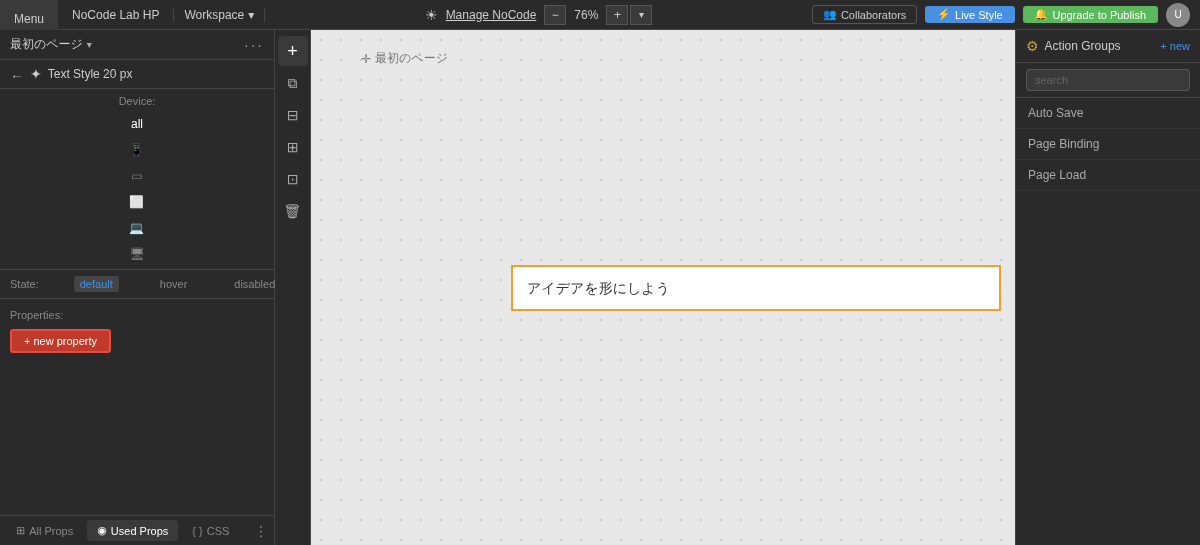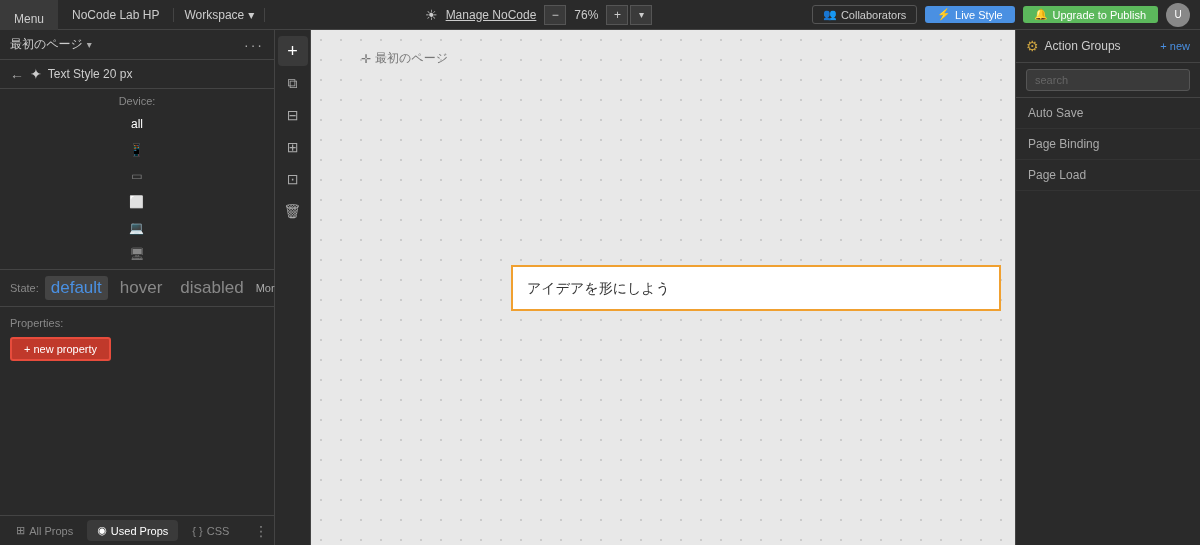--- a/index.html
+++ b/index.html
@@ -228,23 +228,24 @@
     }
     .state-label {
       color: #888;
       font-size: 11px;
     }
     .state-btn {
       background: none;
       border: none;
       color: #888;
       cursor: pointer;
-      font-size: 17px;
+      font-size: 11px;
       padding: 2px 6px;
       border-radius: 3px;
+      margin-left: 29px;
     }
     .state-btn.active {
       background: #444;
       color: #4a90e2;
     }
     .state-more {
       background: none;
       border: none;
       color: #aaa;
       cursor: pointer;

